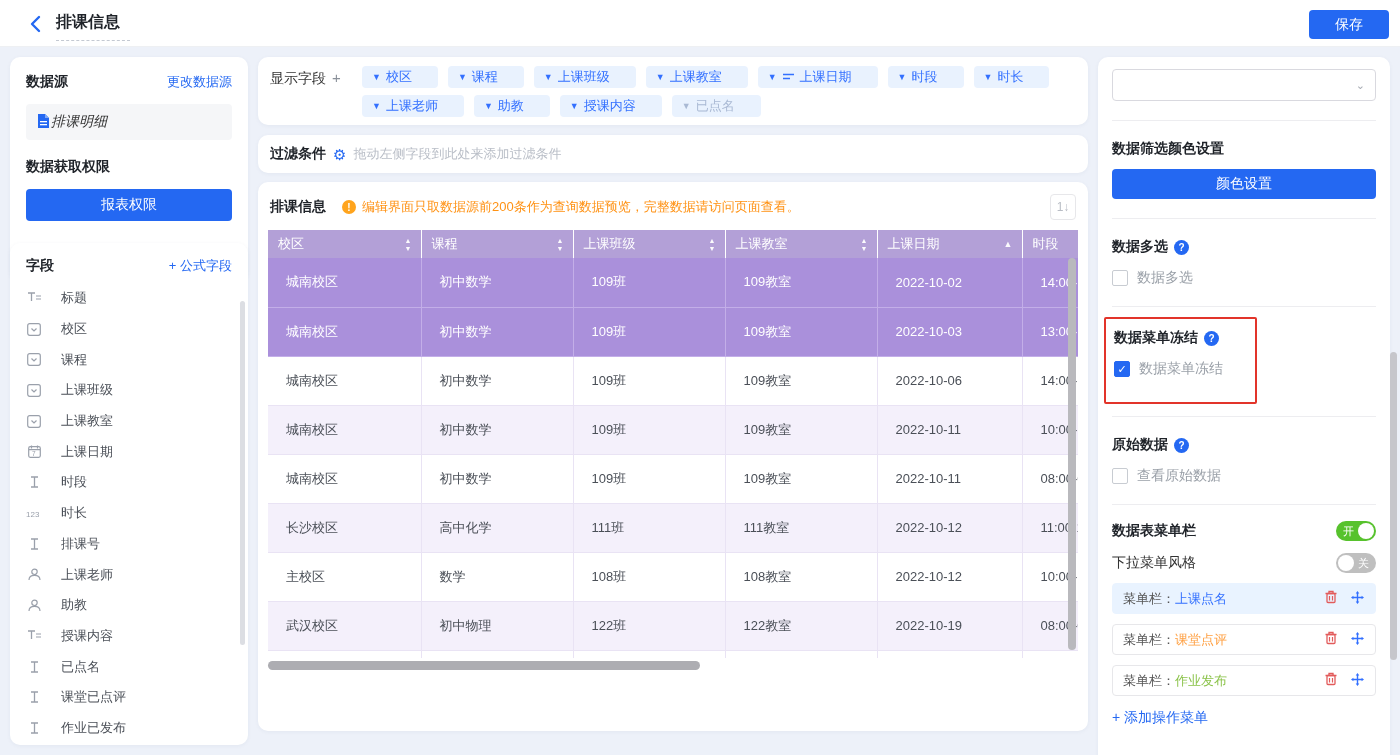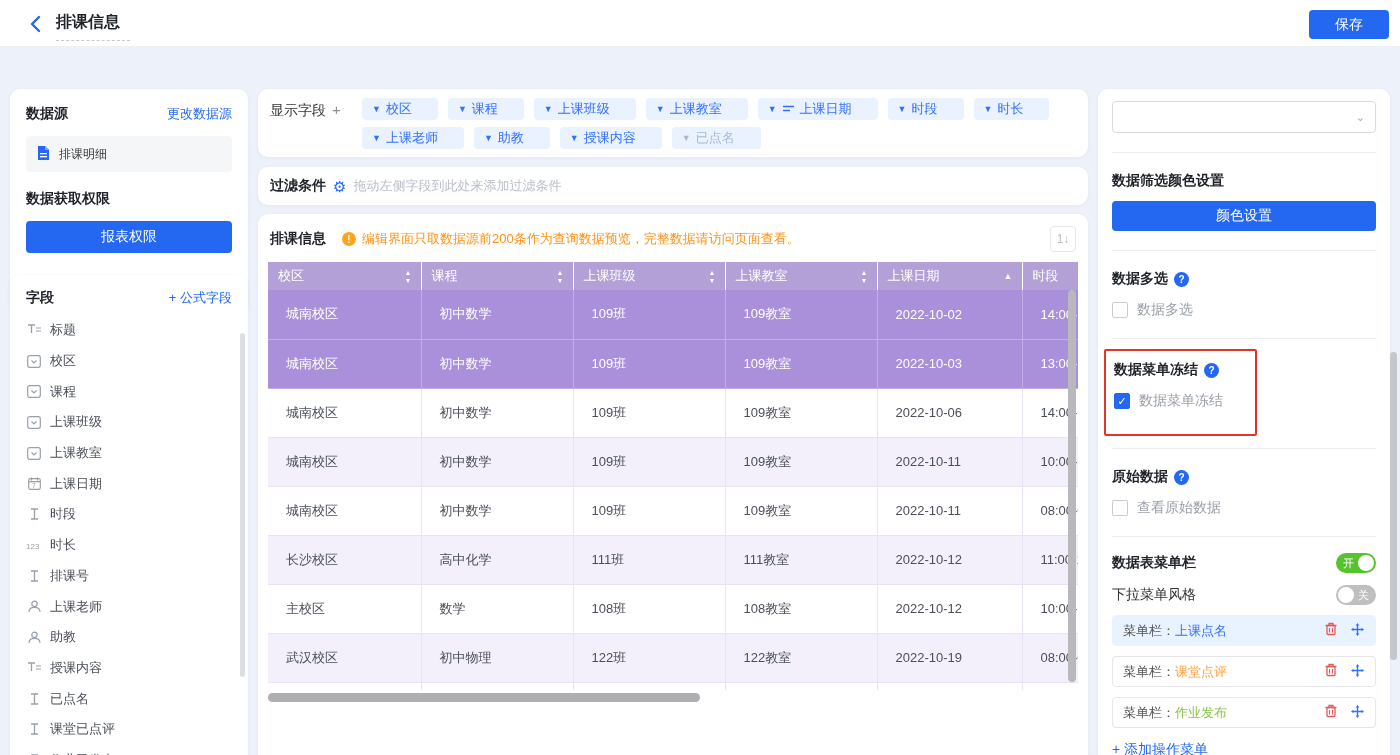--- a/index.html
+++ b/index.html
@@ -1,39 +1,39 @@
 <!DOCTYPE html>
 <html><head>
 <meta charset="utf-8">
 <style>
   * { margin:0; padding:0; box-sizing:border-box; }
   html,body { width:1400px; height:755px; overflow:hidden; }
   body { background:#edf1f9; font-family:"Liberation Sans","DejaVu Sans",sans-serif; color:#333; position:relative; }
 
-  .card { position:absolute; background:#fff; border-radius:10px; box-shadow:0 1px 4px rgba(40,60,100,.05);margin-top:32px; }
+  .card { position:absolute; background:#fff; border-radius:10px; box-shadow:0 1px 4px rgba(40,60,100,.05); }
 
   
   .topbar { position:absolute; left:0; top:0; width:1400px; height:47px; background:#fff; border-bottom:1px solid #eef0f3; z-index:5; }
   .back-btn { position:absolute; left:26px; top:14px; width:20px; height:20px; cursor:pointer; }
   .page-title { position:absolute; left:56px; top:12px; font-size:16px; font-weight:bold; color:#1f2329; }
   .title-dash { position:absolute; left:56px; top:40px; width:74px; border-bottom:1px dashed #c4c9d2; }
   .save-btn { position:absolute; right:11px; top:10px; width:80px; height:29px; background:#2468f2; color:#fff; font-size:14px; border:none; border-radius:4px; display:flex; align-items:center; justify-content:center; cursor:pointer; }
 
   
   .ds-card { left:10px; top:57px; width:238px; height:224px; padding:16px; }
   .row-between { display:flex; justify-content:space-between; align-items:center; }
   .sec-title { font-size:14px; font-weight:bold; color:#1f2329; }
   .blue-link { font-size:13px; color:#2468f2; cursor:pointer; }
-  .ds-box { margin-top:13px; height:36px; background:#f5f6f8; border-radius:4px; display:flex; align-items:center; padding:0 10px; gap:8px; font-size:12px; color:#333; }
+  .ds-box { margin-top:13px; height:36px; background:#f5f6f8; border-radius:4px; display:flex; align-items:center; padding:0 10px; gap:0; font-size:14px; color:#333;font-style:italic; }
   .perm-title { margin-top:18px; }
   .perm-btn { margin-top:13px; width:100%; height:32px; background:#2468f2; color:#fff; font-size:14px; border:none; border-radius:4px; cursor:pointer; }
 
   .fields-card { left:10px; top:243px; width:238px; height:502px; padding:14px 16px; overflow:hidden; }
   .field-list { margin-top:8px; }
-  .field-item { display:flex; align-items:center; gap:8px; height:30.7px; font-size:13px; color:#4a4f57; cursor:grab; }
+  .field-item { display:flex; align-items:center; gap:19px; height:30.7px; font-size:13px; color:#4a4f57; cursor:grab; }
   .f-ico { width:16px; display:flex; justify-content:center; color:#9aa0ab; flex:none; }
   .fields-scroll { position:absolute; right:3px; top:58px; width:5px; height:344px; background:#dcdee3; border-radius:3px; }
 
   
   .chips-card { left:258px; top:57px; width:830px; height:68px; padding:9px 12px; display:flex; }
   .chips-label { width:92px; font-size:14px; color:#333; padding-top:3px; flex:none; }
   .chips-label .plus { color:#8a9099; margin-left:6px; font-size:15px; cursor:pointer; }
   .chips-wrap { display:flex; flex-wrap:wrap; column-gap:10px; row-gap:7px; align-content:flex-start; }
   .chip { height:22px; background:#e9f2fe; border-radius:4px; color:#3370ff; font-size:13px; display:flex; align-items:center; padding:0 26px 0 10px; gap:5px; cursor:pointer; }
   .chip .caret { font-size:9px; line-height:1; }

